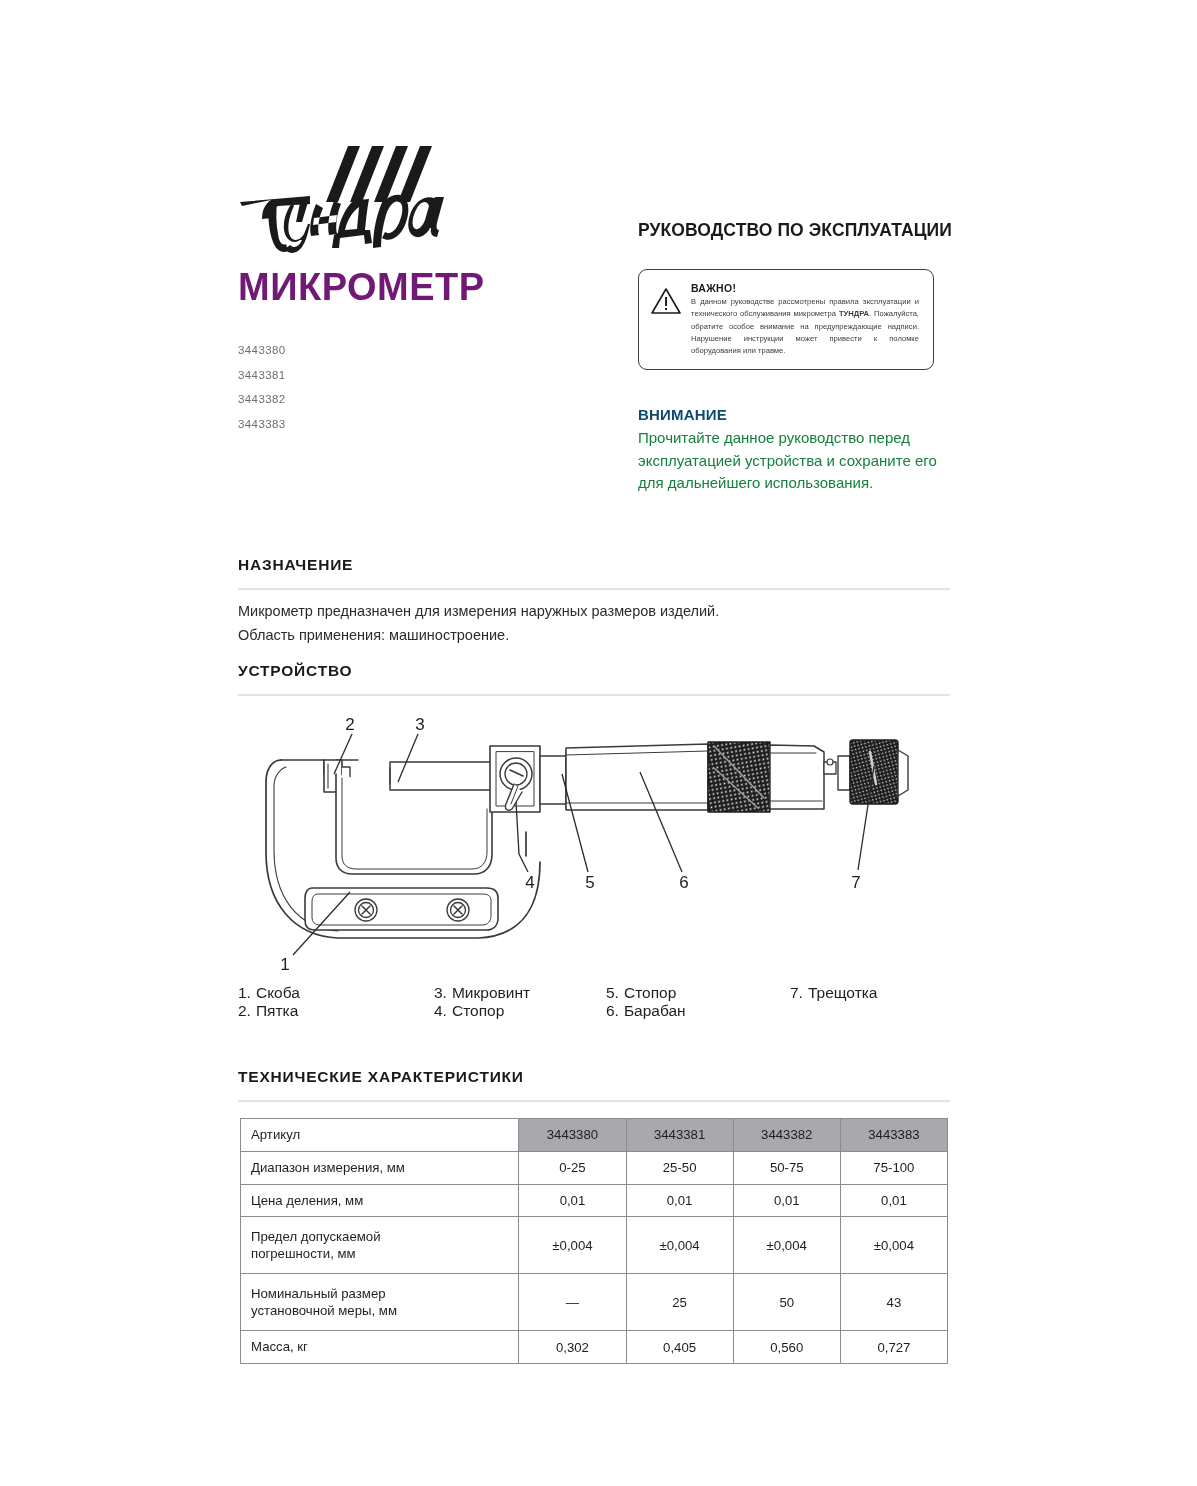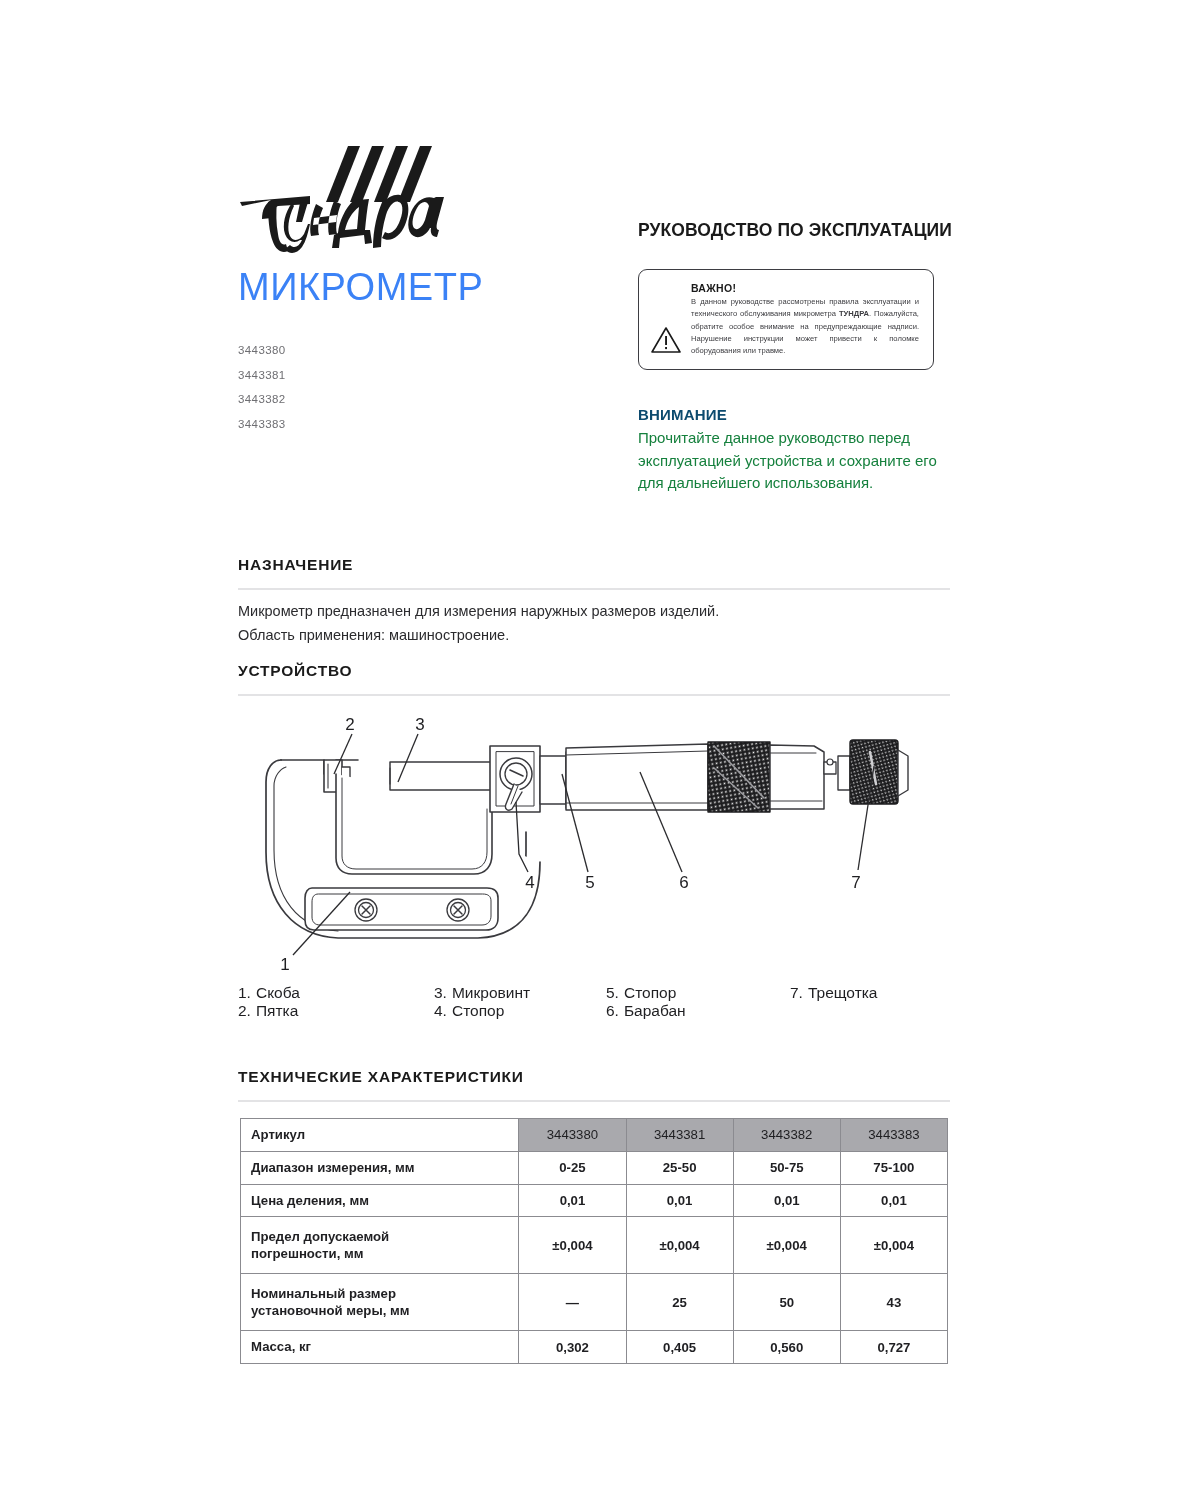--- a/index.html
+++ b/index.html
@@ -44,23 +44,23 @@
   .logo {
     position: relative;
     width: 252px;
     height: 120px;
   }
   .logo svg { display:block; }
 
   .product-title {
     margin-top: 8px;
     font-size: 38px;
-    font-weight: 400;
+    font-weight: 700;
     letter-spacing: 0.5px;
-    color: #3b82f6;
+    color: #701a75;
     line-height: 1;
   }
 
   .sku-list {
     margin-top: 38px;
     list-style: none;
     padding: 0;
   }
   .sku-list li {
     font-size: 11.5px;
@@ -85,21 +85,21 @@
   }
 
   .important-box {
     margin-top: 28px;
     border: 1.4px solid #3d3d42;
     border-radius: 9px;
     padding: 12px 14px 12px 12px;
     width: 296px;
     box-sizing: border-box;
     display: flex;
-    align-items: flex-end;
+    align-items: flex-start;
     gap: 10px;
   }
   .warn-tri { flex: 0 0 auto; margin-top: 5px; }
   .important-text { flex: 1 1 auto; }
   .important-title {
     font-size: 10.5px;
     font-weight: 700;
     letter-spacing: .3px;
     margin-bottom: 2px;
     color: #1a1a1a;
@@ -192,21 +192,20 @@
     border-collapse: collapse;
     width: 708px;
     table-layout: fixed;
   }
   table.spec td {
     border: 1.4px solid #8b8b90;
     font-size: 13.2px;
     color: #1f1f22;
     padding: 7px 10px;
     vertical-align: middle;
-    font-weight: bold;
   }
   table.spec td.label {
     text-align: left;
     line-height: 1.35;
   }
   table.spec td.val {
     text-align: center;
   }
   table.spec tr.head td.hd {
     background: #a9a9ad;

